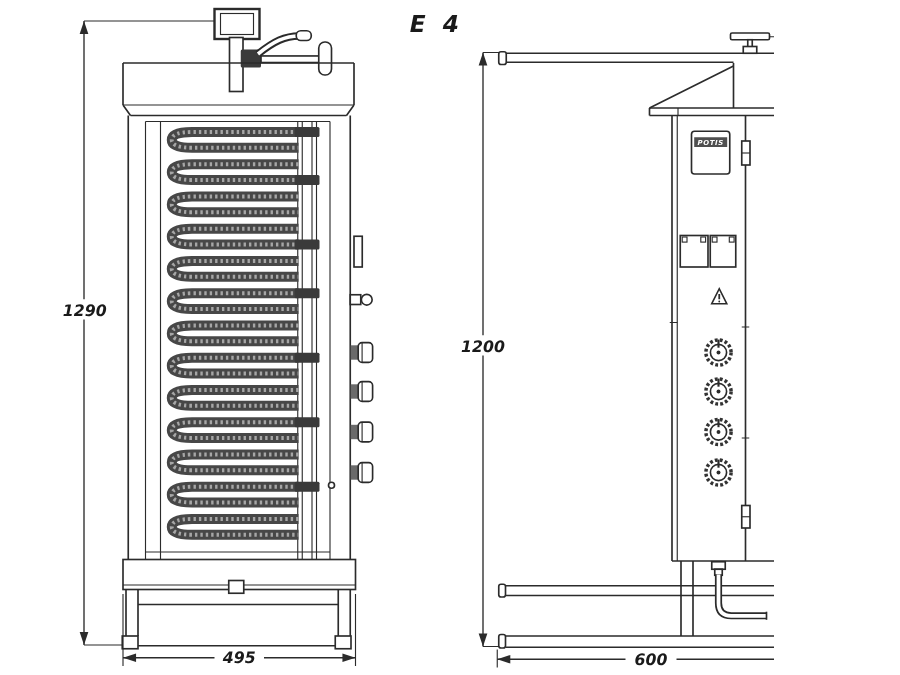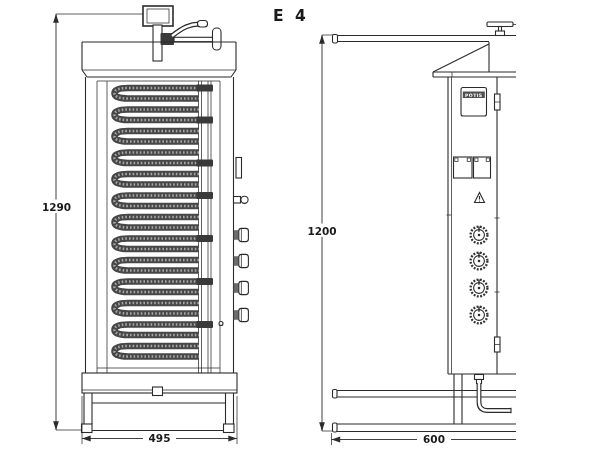--- a/index.html
+++ b/index.html
@@ -1,16 +1,16 @@
 <!DOCTYPE html>
 <html><head>
 <meta charset="utf-8">
 <style>
   html,body{margin:0;padding:0;background:#ffffff;}
-  .stage{position:relative;width:516px;height:450px;background:#ffffff;overflow:hidden;}
+  .stage{position:relative;width:516px;height:450px;background:#ffffff;overflow:hidden;font-style:italic;}
   svg text{font-family:"DejaVu Sans","Liberation Sans",sans-serif;}
   .ln{stroke:#2b2b2b;stroke-width:1.1;fill:none;}
   .thin{stroke:#2b2b2b;stroke-width:0.75;fill:none;}
   .thick{stroke:#2b2b2b;stroke-width:1.6;fill:none;}
   .wfill{fill:#ffffff;}
   .dfill{fill:#3a3a3a;stroke:none;}
   .dim{stroke:#2b2b2b;stroke-width:0.9;fill:none;}
   .dimtxt{font-size:10.5px;font-weight:bold;fill:#1a1a1a;}
   .labelbg{fill:#ffffff;stroke:none;}
   .tube{stroke:#474747;stroke-width:6.6;fill:none;}

